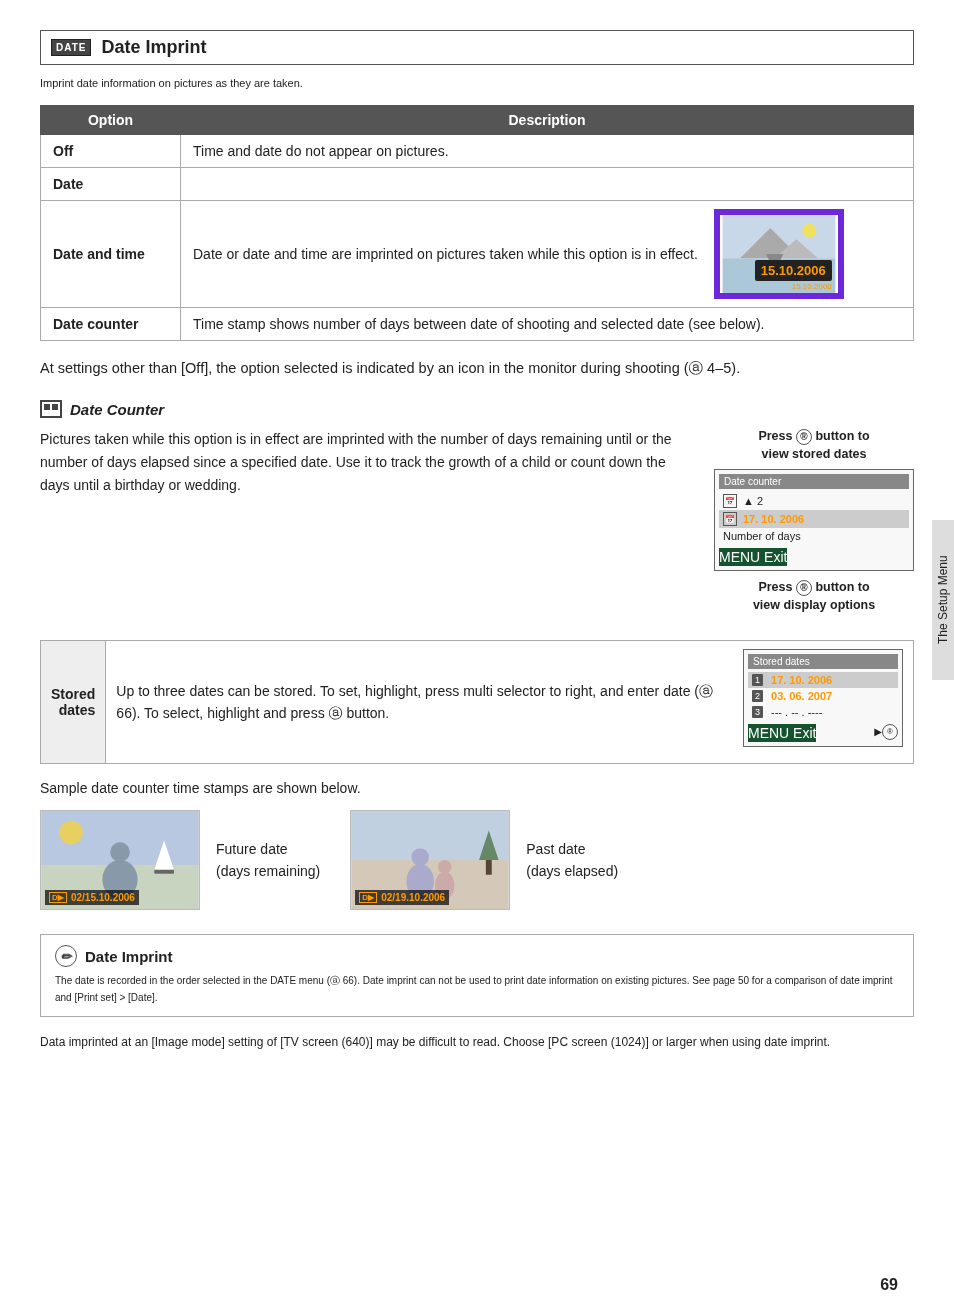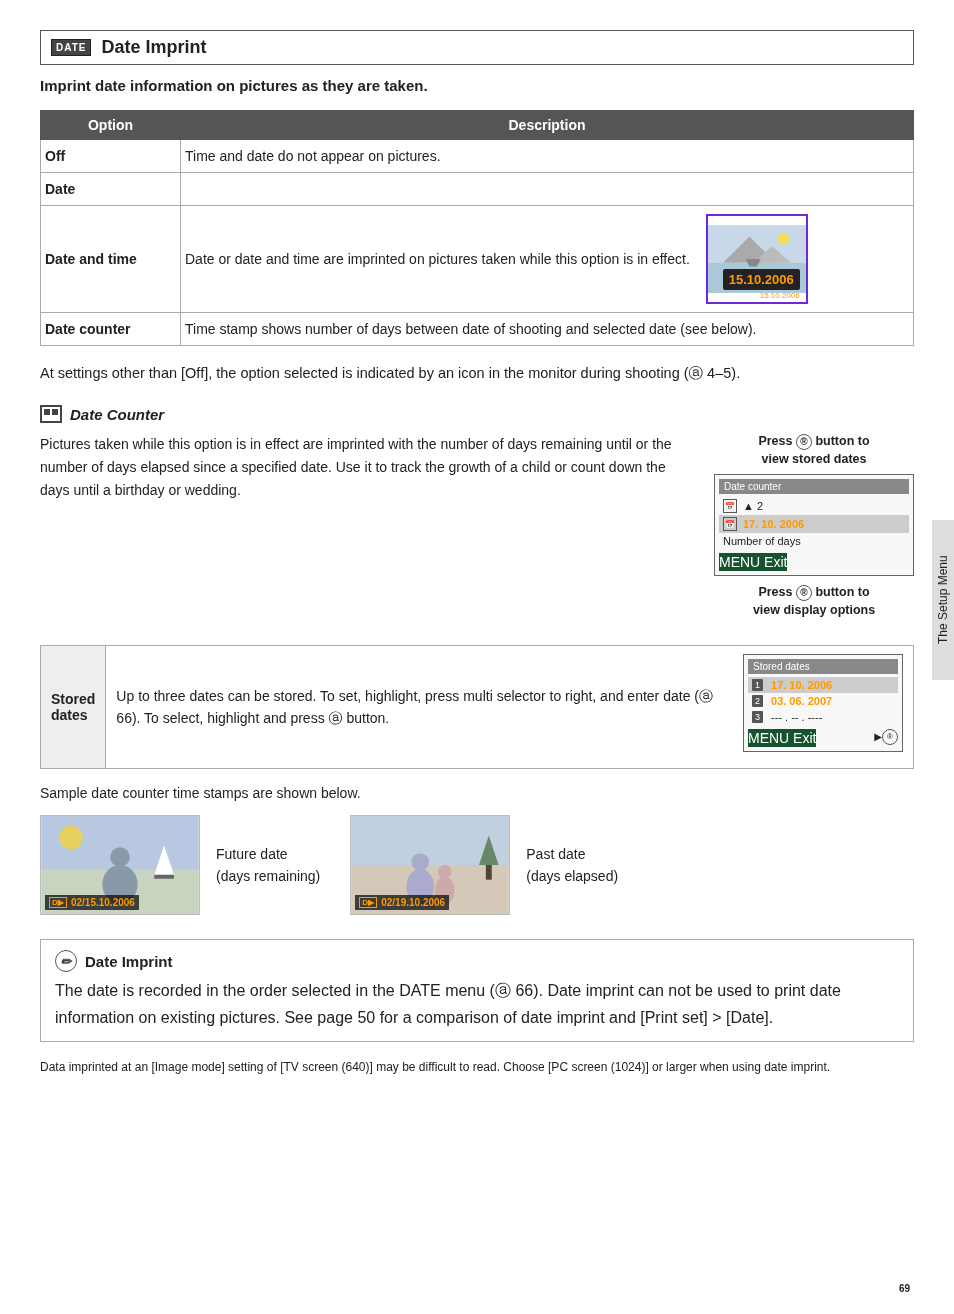--- a/index.html
+++ b/index.html
@@ -31,62 +31,61 @@
       margin-right: 10px;
       letter-spacing: 1px;
       border: 1px solid #222;
     }
     .header-title {
       font-size: 18px;
       font-weight: bold;
     }
 
     .intro-text {
-      font-size: 15px;
+      font-size: 11px;
       margin-bottom: 16px;
-      font-weight: bold;
     }
 
     
     .options-table {
       width: 100%;
       border-collapse: collapse;
       margin-bottom: 16px;
     }
     .options-table th {
       background: #555;
       color: #fff;
       padding: 6px 12px;
       text-align: center;
       font-size: 14px;
       border: 1px solid #555;
     }
     .options-table td {
       border: 1px solid #aaa;
-      padding: 8px 4px;
+      padding: 8px 12px;
       vertical-align: top;
       font-size: 14px;
     }
     .options-table .col-option {
       width: 140px;
       font-weight: bold;
       vertical-align: middle;
     }
     .options-table .col-desc {
       vertical-align: middle;
     }
     .date-img-cell {
       display: flex;
       align-items: center;
       gap: 16px;
     }
     .camera-thumbnail {
-      width: 102px;
+      width: 130px;
       height: 90px;
-      border: 2px solid #6d28d9;
+      border: 6px solid #6d28d9;
       position: relative;
       overflow: hidden;
       flex-shrink: 0;
     }
     .camera-thumbnail svg {
       width: 100%;
       height: 100%;
     }
     .date-stamp-overlay {
       position: absolute;
@@ -245,21 +244,21 @@
     }
     .stored-table td {
       border: 1px solid #aaa;
       padding: 8px 10px;
       vertical-align: top;
       font-size: 14px;
     }
     .stored-table .col-label {
       width: 64px;
       font-weight: bold;
-      text-align: left;
+      text-align: right;
       background: #eee;
       vertical-align: middle;
     }
     .stored-dates-inner {
       display: flex;
       gap: 12px;
       align-items: center;
     }
     .stored-dates-text {
       flex: 1;
@@ -340,37 +339,37 @@
       font-weight: bold;
       font-size: 13px;
       color: #444;
       flex-shrink: 0;
     }
     .note-title {
       font-weight: bold;
       font-size: 15px;
     }
     .note-body {
-      font-size: 16px;
+      font-size: 10px;
       line-height: 1.65;
     }
 
     
     .bottom-para {
       font-size: 12px;
       line-height: 1.65;
       margin-bottom: 12px;
     }
 
     
     .page-num {
       position: absolute;
       bottom: 20px;
-      right: 44px;
-      font-size: 10px;
+      right: 56px;
+      font-size: 16px;
       font-weight: bold;
     }
 
     
     .side-label {
       position: absolute;
       right: 0;
       top: 520px;
       writing-mode: vertical-rl;
       transform: rotate(180deg);

